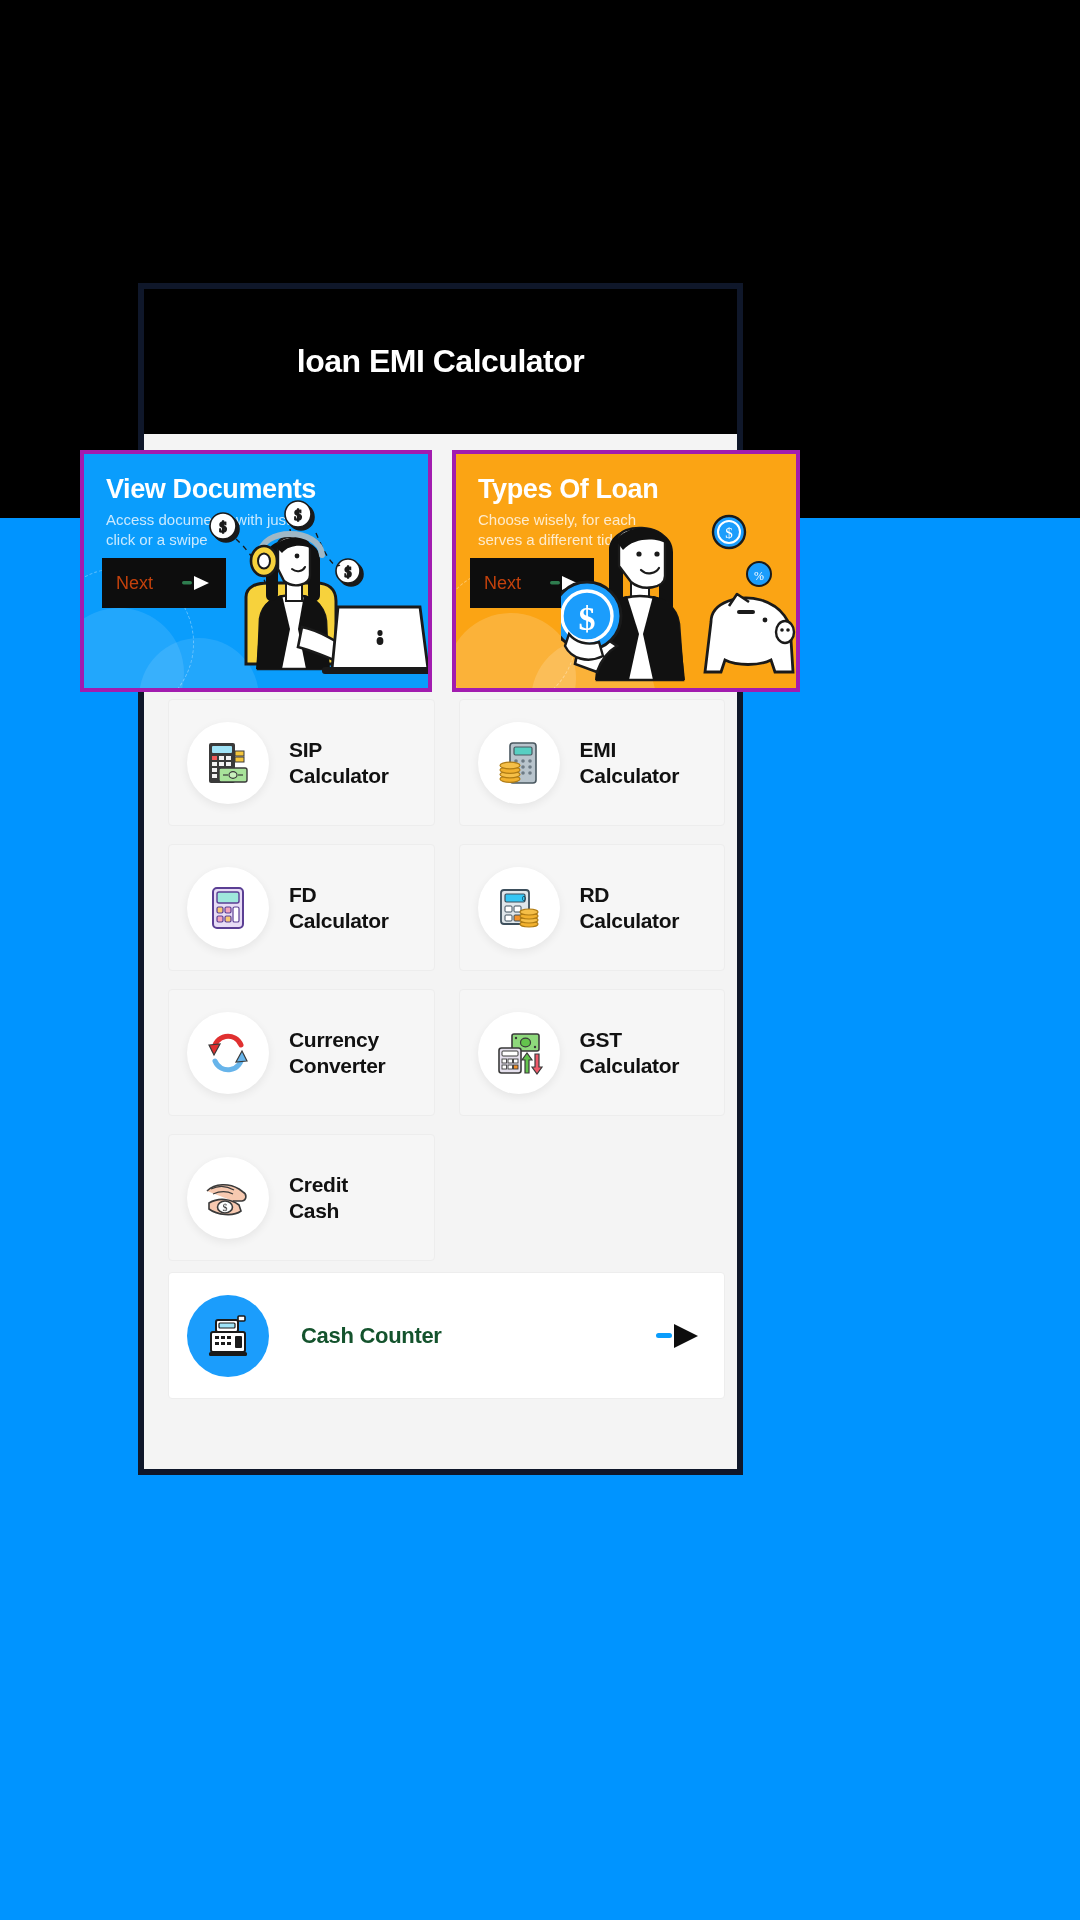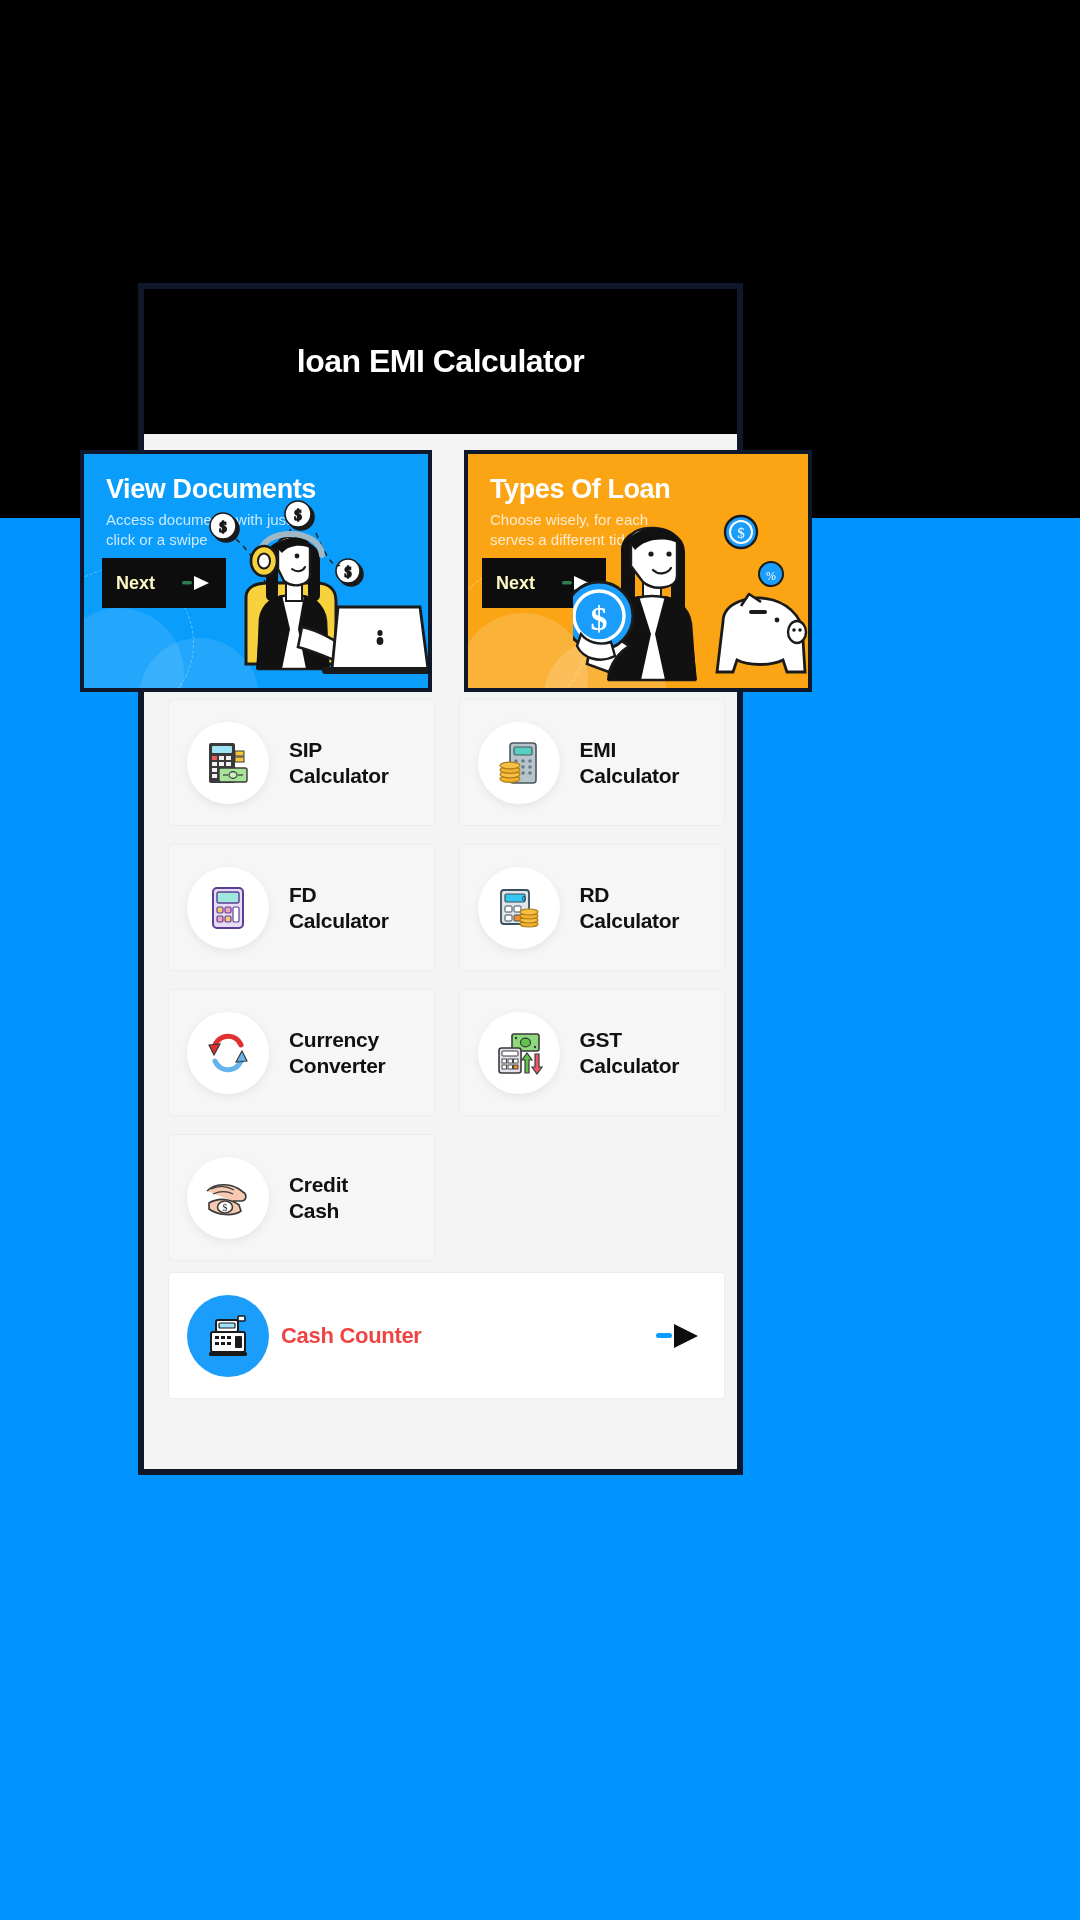--- a/index.html
+++ b/index.html
@@ -44,48 +44,48 @@
     color:#ffffff; font-size:32px; font-weight:700; letter-spacing:-0.5px;
   }
   .phone-body{
     position:absolute; left:0; top:145px; width:100%; bottom:0;
     background:#f4f4f4;
   }
 
   
   .onb{
     position:absolute; z-index:6;
-    border:4px solid #0f172a;
+    border:4px solid #a21caf;
     overflow:hidden;
   }
   .onb-blue{
     left:80px; top:450px; width:352px; height:242px;
     background:#0a9dfc;
   }
   .onb-orange{
-    left:464px; top:450px; width:348px; height:242px;
+    left:452px; top:450px; width:348px; height:242px;
     background:#fba414;
   }
   .onb-title{
     position:absolute; left:22px; top:20px;
     color:#ffffff; font-size:27px; font-weight:700; letter-spacing:-0.4px;
   }
   .onb-desc{
     position:absolute; left:22px; top:56px; width:200px;
     color:rgba(255,255,255,0.78); font-size:15px; line-height:1.32;
   }
   .onb-next{
     position:absolute; left:18px; top:104px;
     width:124px; height:50px;
     background:#0d0d0d;
     display:flex; align-items:center; justify-content:space-between;
     padding:0 14px;
   }
   .onb-orange .onb-next{ left:14px; }
-  .onb-next span{ color:#fef9c3; font-size:18px; font-weight:700; }
+  .onb-next span{ color:#c2410c; font-size:18px; font-weight:400; }
   .next-arrow{ display:flex; align-items:center; }
 
   
   .deco{
     position:absolute; border-radius:50%; pointer-events:none;
   }
   .deco-dash{
     border:1px dashed rgba(255,255,255,0.35);
     background:transparent;
   }
@@ -134,22 +134,22 @@
     display:flex; align-items:center;
     padding:0 22px 0 18px;
   }
   .cashbar-icon{
     width:82px; height:82px; min-width:82px;
     border-radius:50%;
     background:#1b9dfc;
     display:flex; align-items:center; justify-content:center;
   }
   .cashbar-label{
-    margin-left:12px; flex:1;
-    font-size:22px; font-weight:700; color:#ef4444; letter-spacing:-0.3px;
+    margin-left:32px; flex:1;
+    font-size:22px; font-weight:700; color:#14532d; letter-spacing:-0.3px;
   }
   .cashbar-arrow{ display:flex; align-items:center; }
 </style>
 </head>
 <body>
 
 <div class="black-panel"></div>
 <div class="hero-title">Loan EMI</div>
 <div class="hero-sub">Calculator</div>
 

